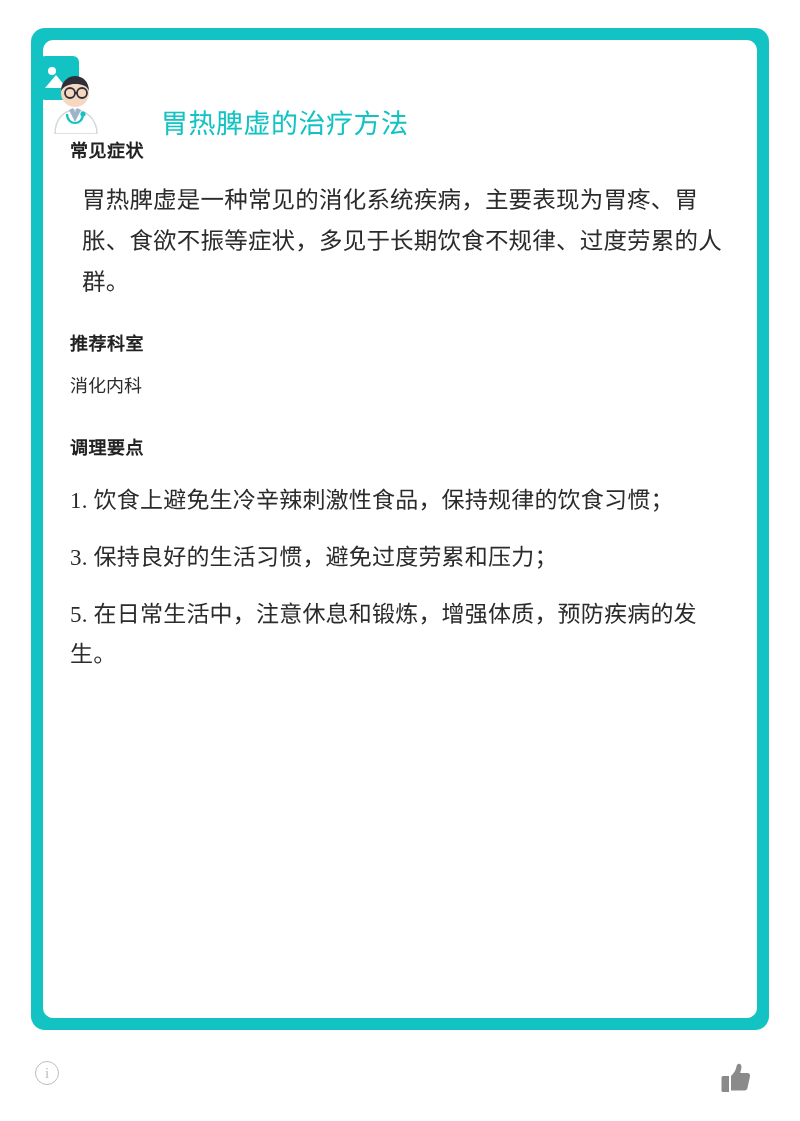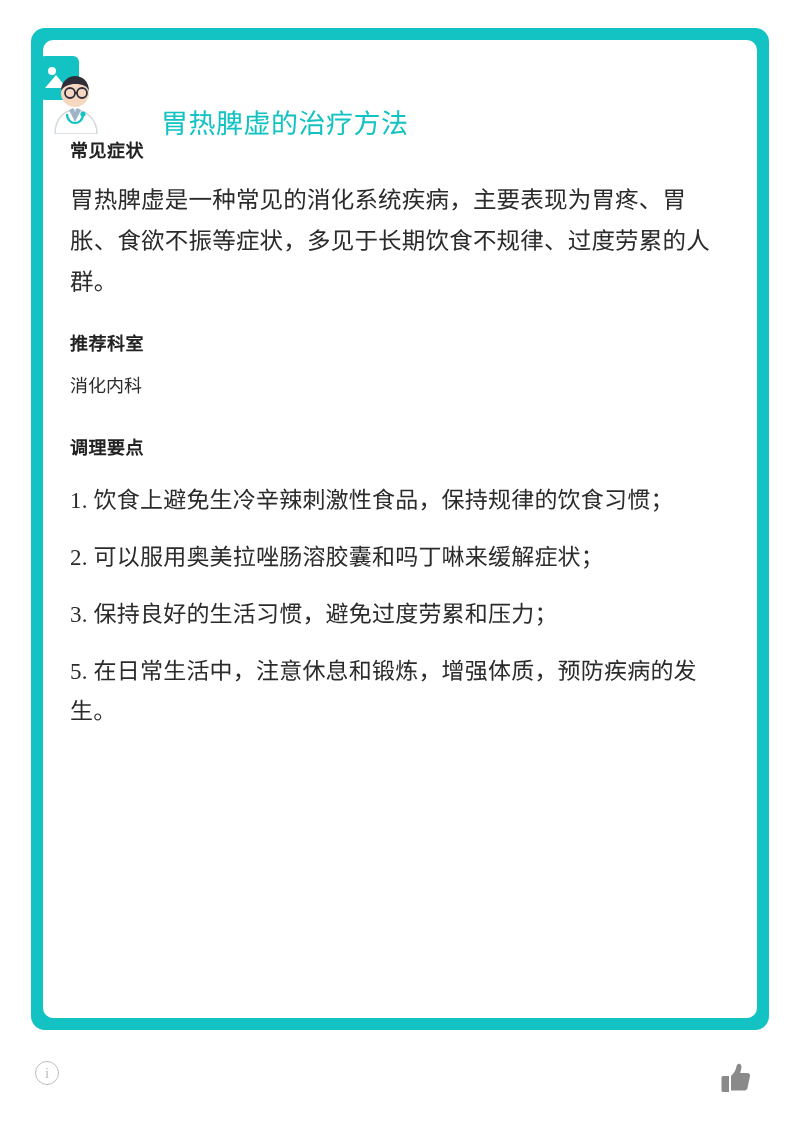--- a/index.html
+++ b/index.html
@@ -72,21 +72,21 @@
     font-weight: bold;
     color: #222222;
     letter-spacing: 0.5px;
   }
 
   h2.section.tight {
     margin-bottom: 14px;
   }
 
   p.para {
-    margin: 0 0 26px 0;
+    margin: 0 0 26px 12px;
     font-size: 23.5px;
     line-height: 41px;
     color: #2b2b2b;
     letter-spacing: 0.2px;
   }
 
   p.dept {
     margin: 0 0 30px 0;
     font-size: 18px;
     line-height: 34px;
@@ -168,21 +168,20 @@
 
       <h2 class="section">常见症状</h2>
       <p class="para">胃热脾虚是一种常见的消化系统疾病，主要表现为胃疼、胃胀、食欲不振等症状，多见于长期饮食不规律、过度劳累的人群。</p>
 
       <h2 class="section tight">推荐科室</h2>
       <p class="dept">消化内科</p>
 
       <h2 class="section tight">调理要点</h2>
       <ul class="list">
         <li class="spacer-top">1. 饮食上避免生冷辛辣刺激性食品，保持规律的饮食习惯；</li>
-        <li>2. 可以服用奥美拉唑肠溶胶囊和吗丁啉来缓解症状；</li>
         <li>3. 保持良好的生活习惯，避免过度劳累和压力；</li>
         <li>5. 在日常生活中，注意休息和锻炼，增强体质，预防疾病的发生。</li>
       </ul>
 
     </div>
   </div>
 
   <div class="avatar">
     <svg viewBox="0 0 72 78" width="72" height="78" xmlns="http://www.w3.org/2000/svg">
 

